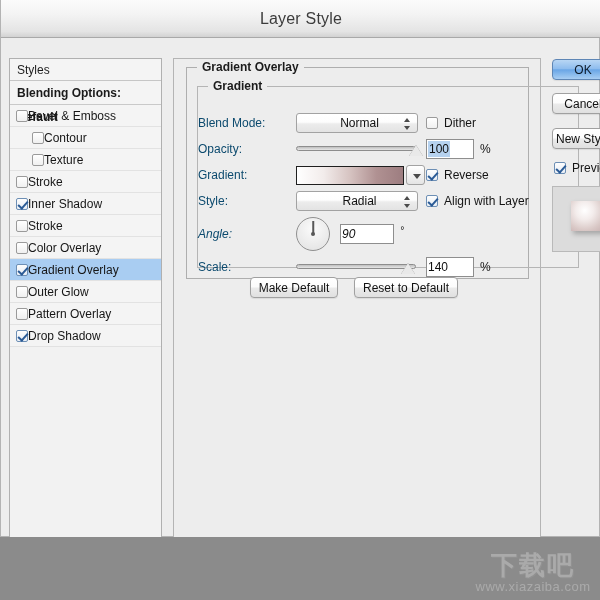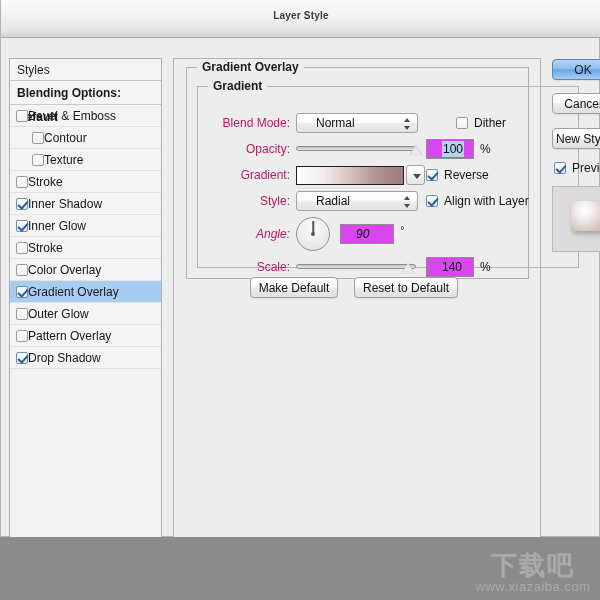--- a/index.html
+++ b/index.html
@@ -19,21 +19,21 @@
     border-top: none;
   }
   .titlebar {
     position: absolute; left: 0; top: 0; width: 600px; height: 38px;
     background: linear-gradient(to bottom, #fbfbfb 0%, #f3f3f3 40%, #e4e4e4 85%, #d2d2d2 100%);
     border-bottom: 1px solid #a9a9a9;
   }
   .titlebar-text {
     position: absolute; left: 0; top: 10px; width: 600px;
     text-align: center;
-    font-size: 10px; font-weight: bold; color: #3b3b3b;
+    font-size: 16px; font-weight: normal; color: #3b3b3b;
     letter-spacing: 0.2px;
   }
 
   
   .styles-panel {
     position: absolute; left: 8px; top: 58px; width: 153px; height: 484px;
     background: #f2f2f2;
     border: 1px solid #b0b0b0;
   }
   .styles-header {
@@ -103,52 +103,52 @@
   .group-inner-title {
     position: absolute; left: 10px; top: -8px;
     background: #ededed; padding: 0 5px;
     font-size: 12px; font-weight: bold; color: #1b1b1b;
   }
 
   
   .frow { position: absolute; left: 0; width: 100%; height: 22px; }
   .flabel {
     position: absolute; left: 0; width: 92px;
-    text-align: right;
-    font-size: 12px; color: #be185d;
+    text-align: left;
+    font-size: 12px; color: #0c4a6e;
     line-height: 20px;
   }
 
   
   .popup {
     position: absolute;
     height: 20px;
     border: 1px solid #a2a2a2; border-radius: 3px;
     background: linear-gradient(to bottom,#ffffff 0%,#fdfdfd 45%,#ececec 55%,#e3e3e3 100%);
     box-shadow: 0 1px 0 rgba(255,255,255,.8) inset;
     font-size: 12px; color: #101010;
-    line-height: 19px; padding-left: 19px;
+    line-height: 19px; padding-left: 5px; text-align: center;
   }
   .popup .arrows {
     position: absolute; right: 6px; top: 3px; width: 7px; height: 14px;
   }
   .popup .arrows::before, .popup .arrows::after {
     content: ""; position: absolute; left: 0;
     border-left: 3.5px solid transparent; border-right: 3.5px solid transparent;
   }
   .popup .arrows::before { top: 1px; border-bottom: 4px solid #4a4a4a; }
   .popup .arrows::after  { bottom: 1px; border-top: 4px solid #4a4a4a; }
 
   
   .numfield {
     position: absolute; height: 20px;
     border: 1px solid #8e8e8e;
-    background: #d946ef;
+    background: #ffffff;
     font-size: 12px; color: #0d0d0d;
-    line-height: 19px; padding-left: 15px;
+    line-height: 19px; padding-left: 1px;
   }
   .numfield .sel {
     background: #b6d2ef; color: #0d0d0d; padding: 1px 1px;
   }
   .unit {
     position: absolute; font-size: 12px; color: #141414; line-height: 20px;
   }
 
   
   .slider { position: absolute; height: 20px; }
@@ -279,24 +279,20 @@
           </div>
           <div class="style-row">
             <span class="cb"></span>
             <span class="lbl">Stroke</span>
           </div>
           <div class="style-row">
             <span class="cb on"></span>
             <span class="lbl">Inner Shadow</span>
           </div>
           <div class="style-row">
-            <span class="cb on"></span>
-            <span class="lbl">Inner Glow</span>
-          </div>
-          <div class="style-row">
             <span class="cb"></span>
             <span class="lbl">Stroke</span>
           </div>
           <div class="style-row">
             <span class="cb"></span>
             <span class="lbl">Color Overlay</span>
           </div>
           <div class="style-row selected">
             <span class="cb on"></span>
             <span class="lbl">Gradient Overlay</span>
@@ -323,21 +319,21 @@
 
         <div class="group-inner">
           <div class="group-inner-title">Gradient</div>
 
           <div class="frow" style="top:26px;">
             <div class="flabel">Blend Mode:</div>
             <div class="popup" style="left:98px; width:122px;">
               <span>Normal</span>
               <span class="arrows"></span>
             </div>
-            <div class="cbrow" style="left:228px; top:0px;margin-left:30px;">
+            <div class="cbrow" style="left:228px; top:0px;">
               <span class="cb" id="cb-dither"></span>
               <span class="lbl">Dither</span>
             </div>
           </div>
 
           <div class="frow" style="top:52px;">
             <div class="flabel">Opacity:</div>
             <div class="slider" style="left:98px; width:120px;">
               <div class="track"></div>
               <div class="thumb" id="opacity-thumb" style="left: calc(100% - 7px);"></div>

